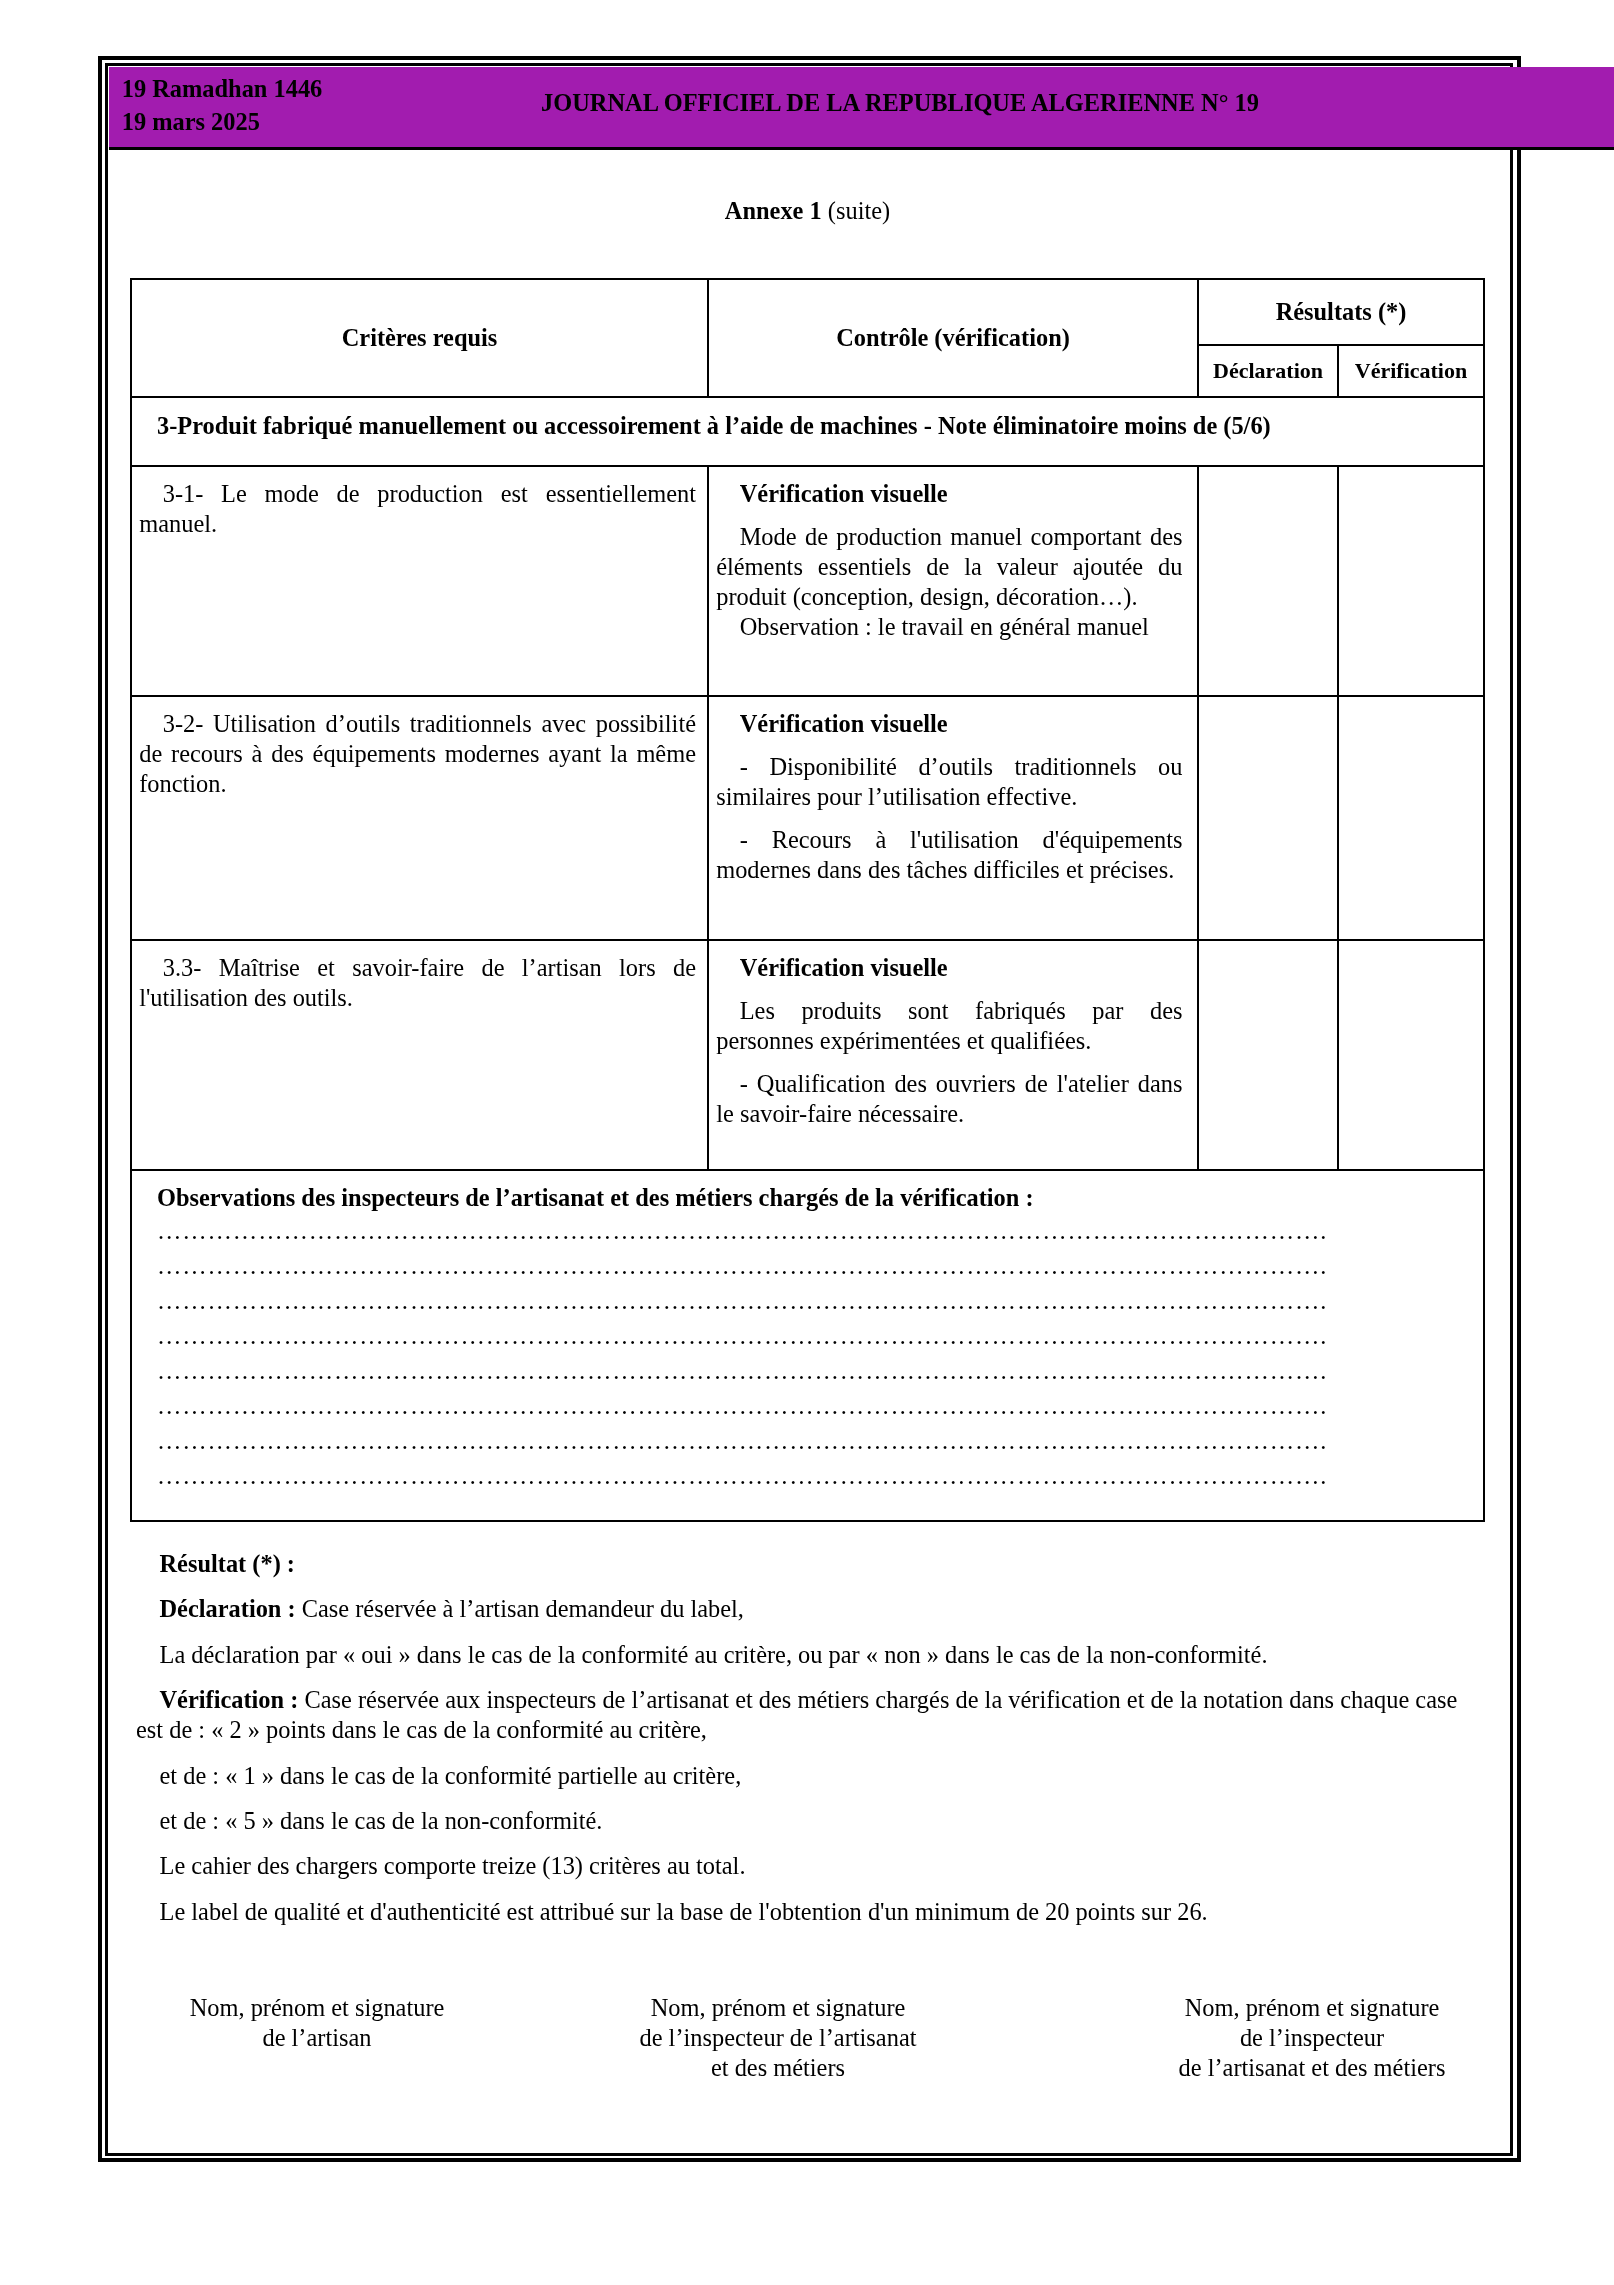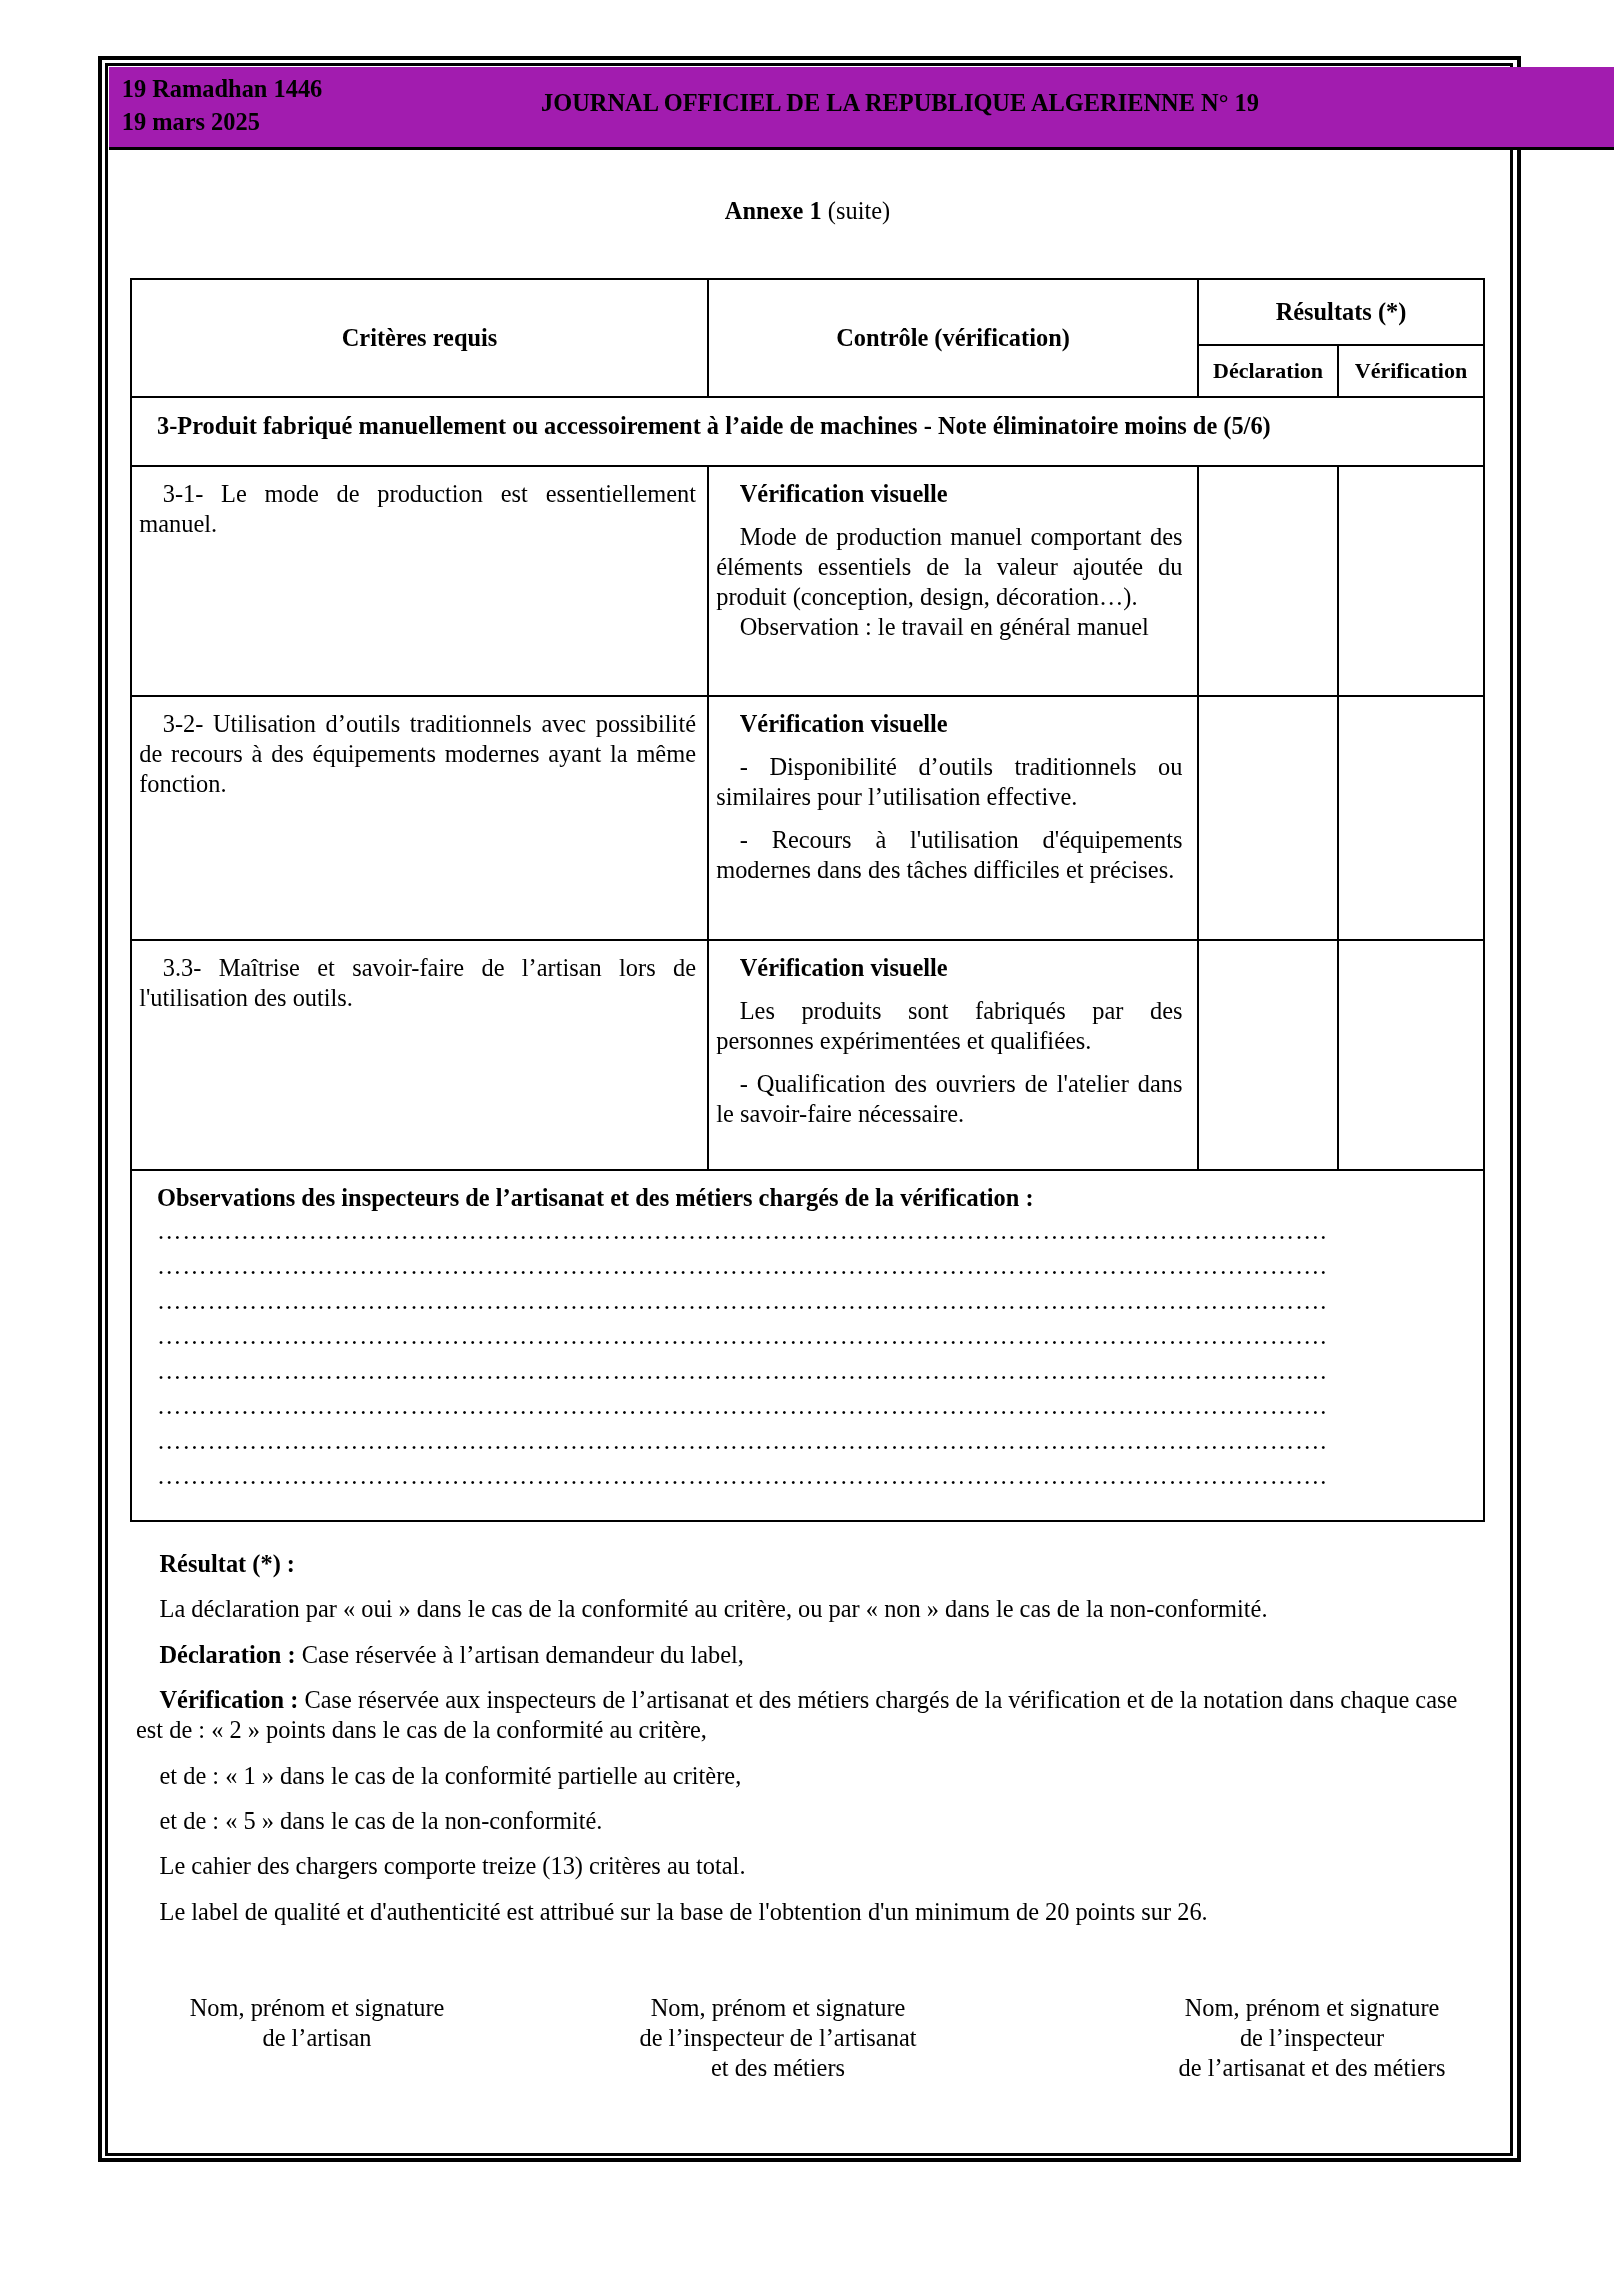--- a/index.html
+++ b/index.html
@@ -129,22 +129,22 @@
       <div class="dots">………………………………………………………………………………………………………………………….</div>
       <div class="dots">………………………………………………………………………………………………………………………….</div>
       <div class="dots">………………………………………………………………………………………………………………………….</div>
     </td>
   </tr>
 </tbody>
   </table>
 
 <div class="result">
   <p><b>Résultat (*) :</b></p>
+  <p><b>Déclaration :</b><span> Case réservée à l’artisan demandeur du label,</span></p>
   <p>La déclaration par « oui » dans le cas de la conformité au critère, ou par « non » dans le cas de la non-conformité.</p>
-  <p><b>Déclaration :</b><span> Case réservée à l’artisan demandeur du label,</span></p>
   <p class="hang"><b>Vérification :</b><span> Case réservée aux inspecteurs de l’artisanat et des métiers chargés de la vérification et de la notation dans chaque case est de : « 2 » points dans le cas de la conformité au critère,</span></p>
   <p>et de : « 1 » dans le cas de la conformité partielle au critère,</p>
   <p>et de : « 5 » dans le cas de la non-conformité.</p>
   <p>Le cahier des chargers comporte treize (13) critères au total.</p>
   <p>Le label de qualité et d'authenticité est attribué sur la base de l'obtention d'un minimum de 20 points sur 26.</p>
 </div>
 
 <div class="sig" style="left:136px;width:362px">
   <div>Nom, prénom et signature</div>
   <div>de l’artisan</div>

